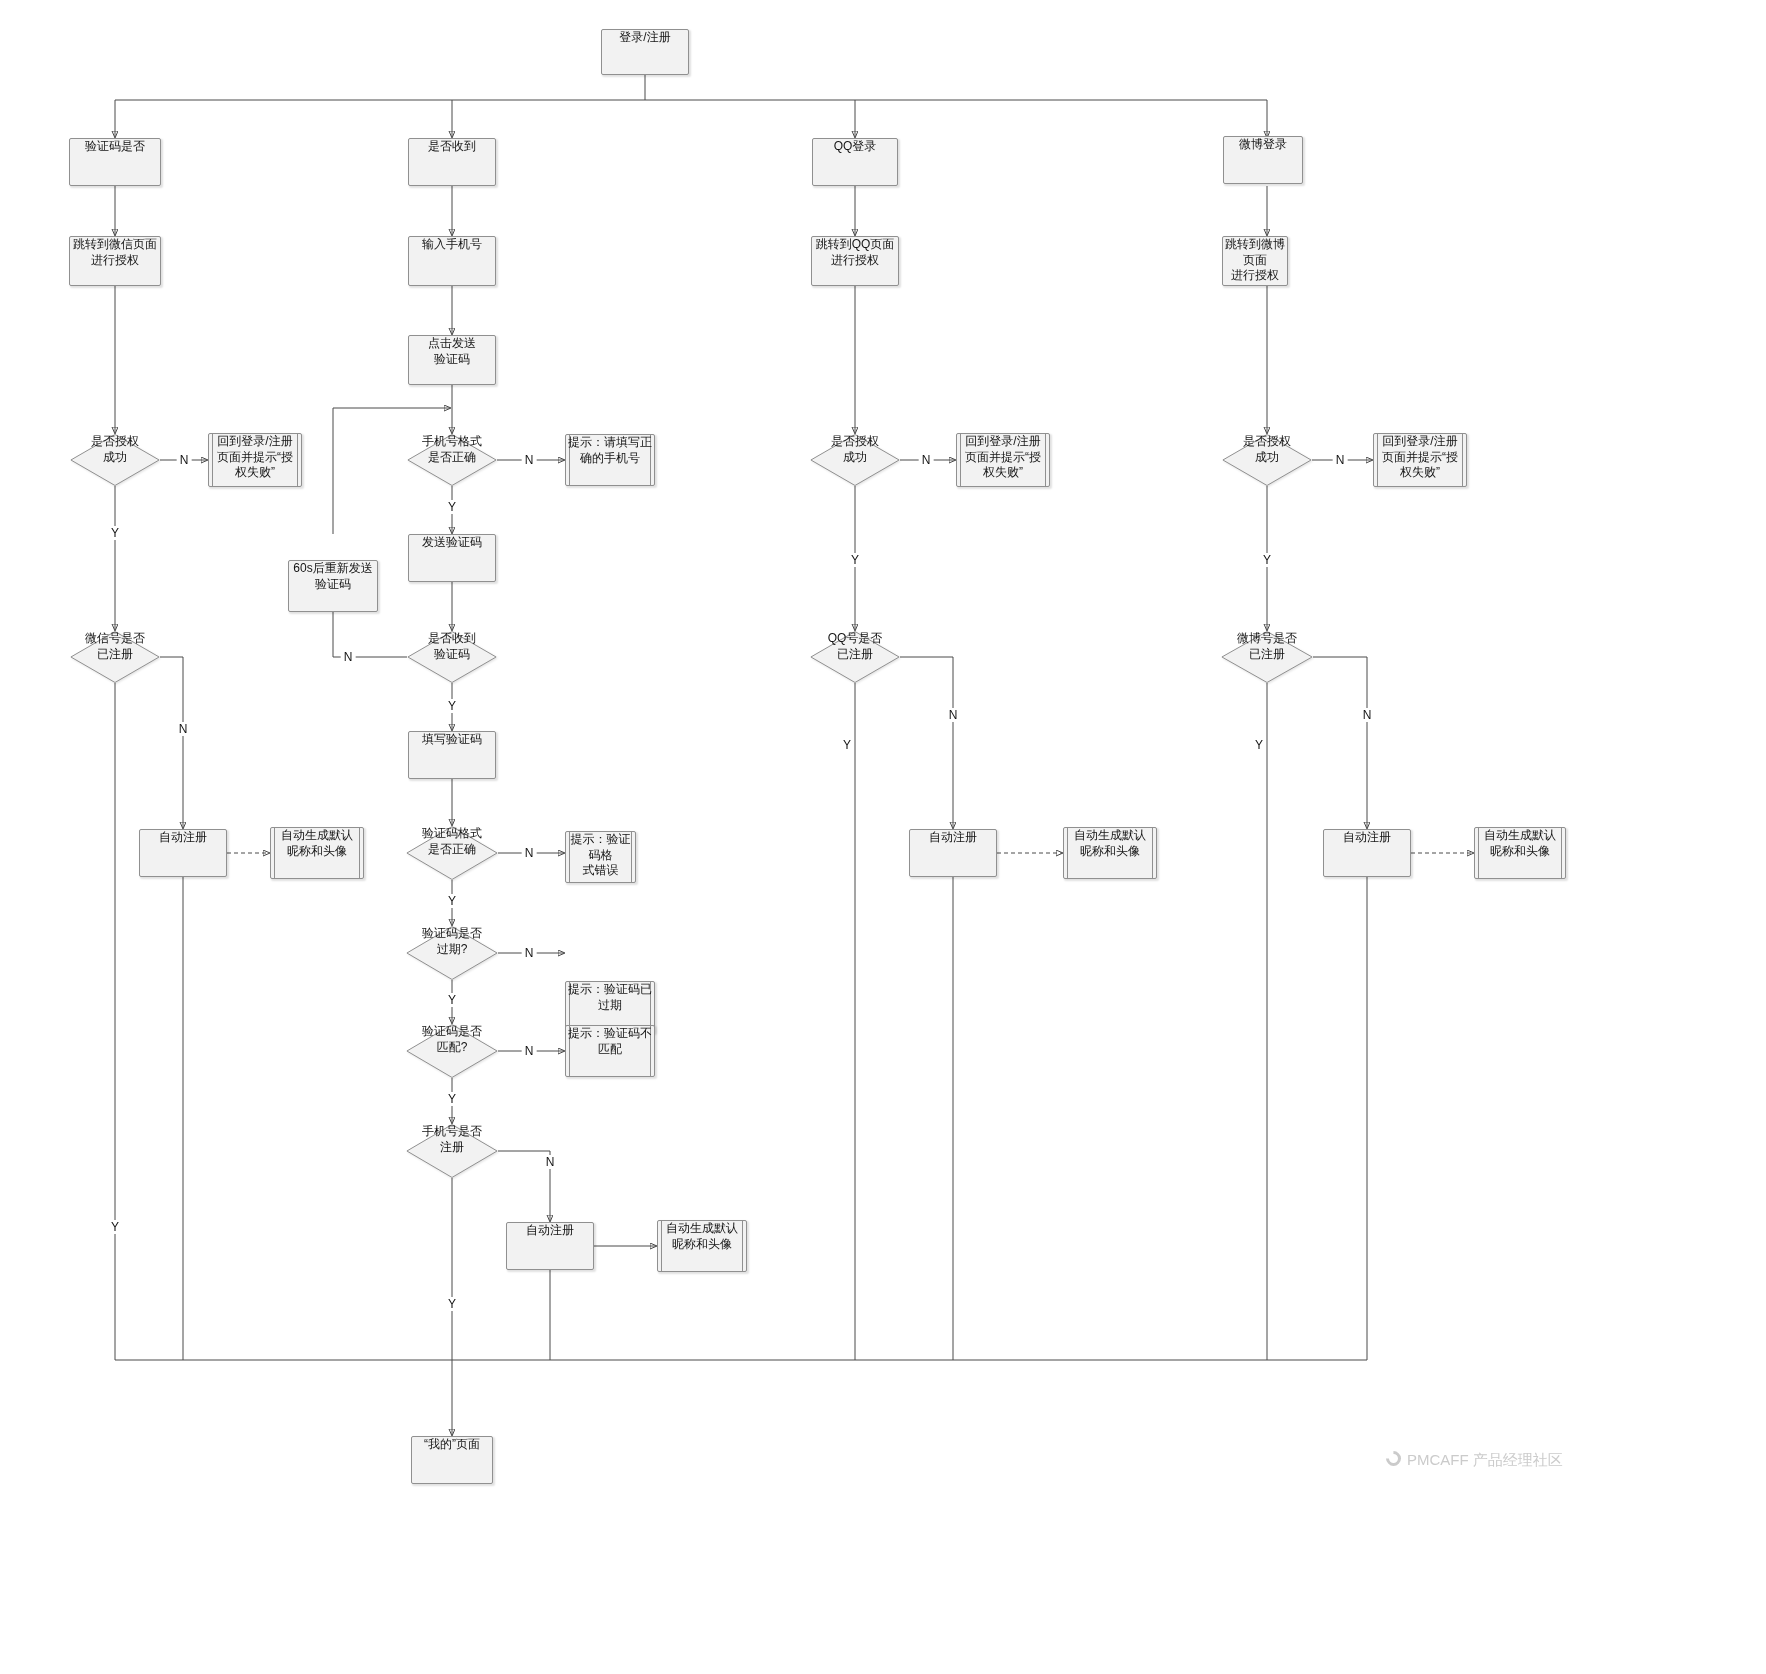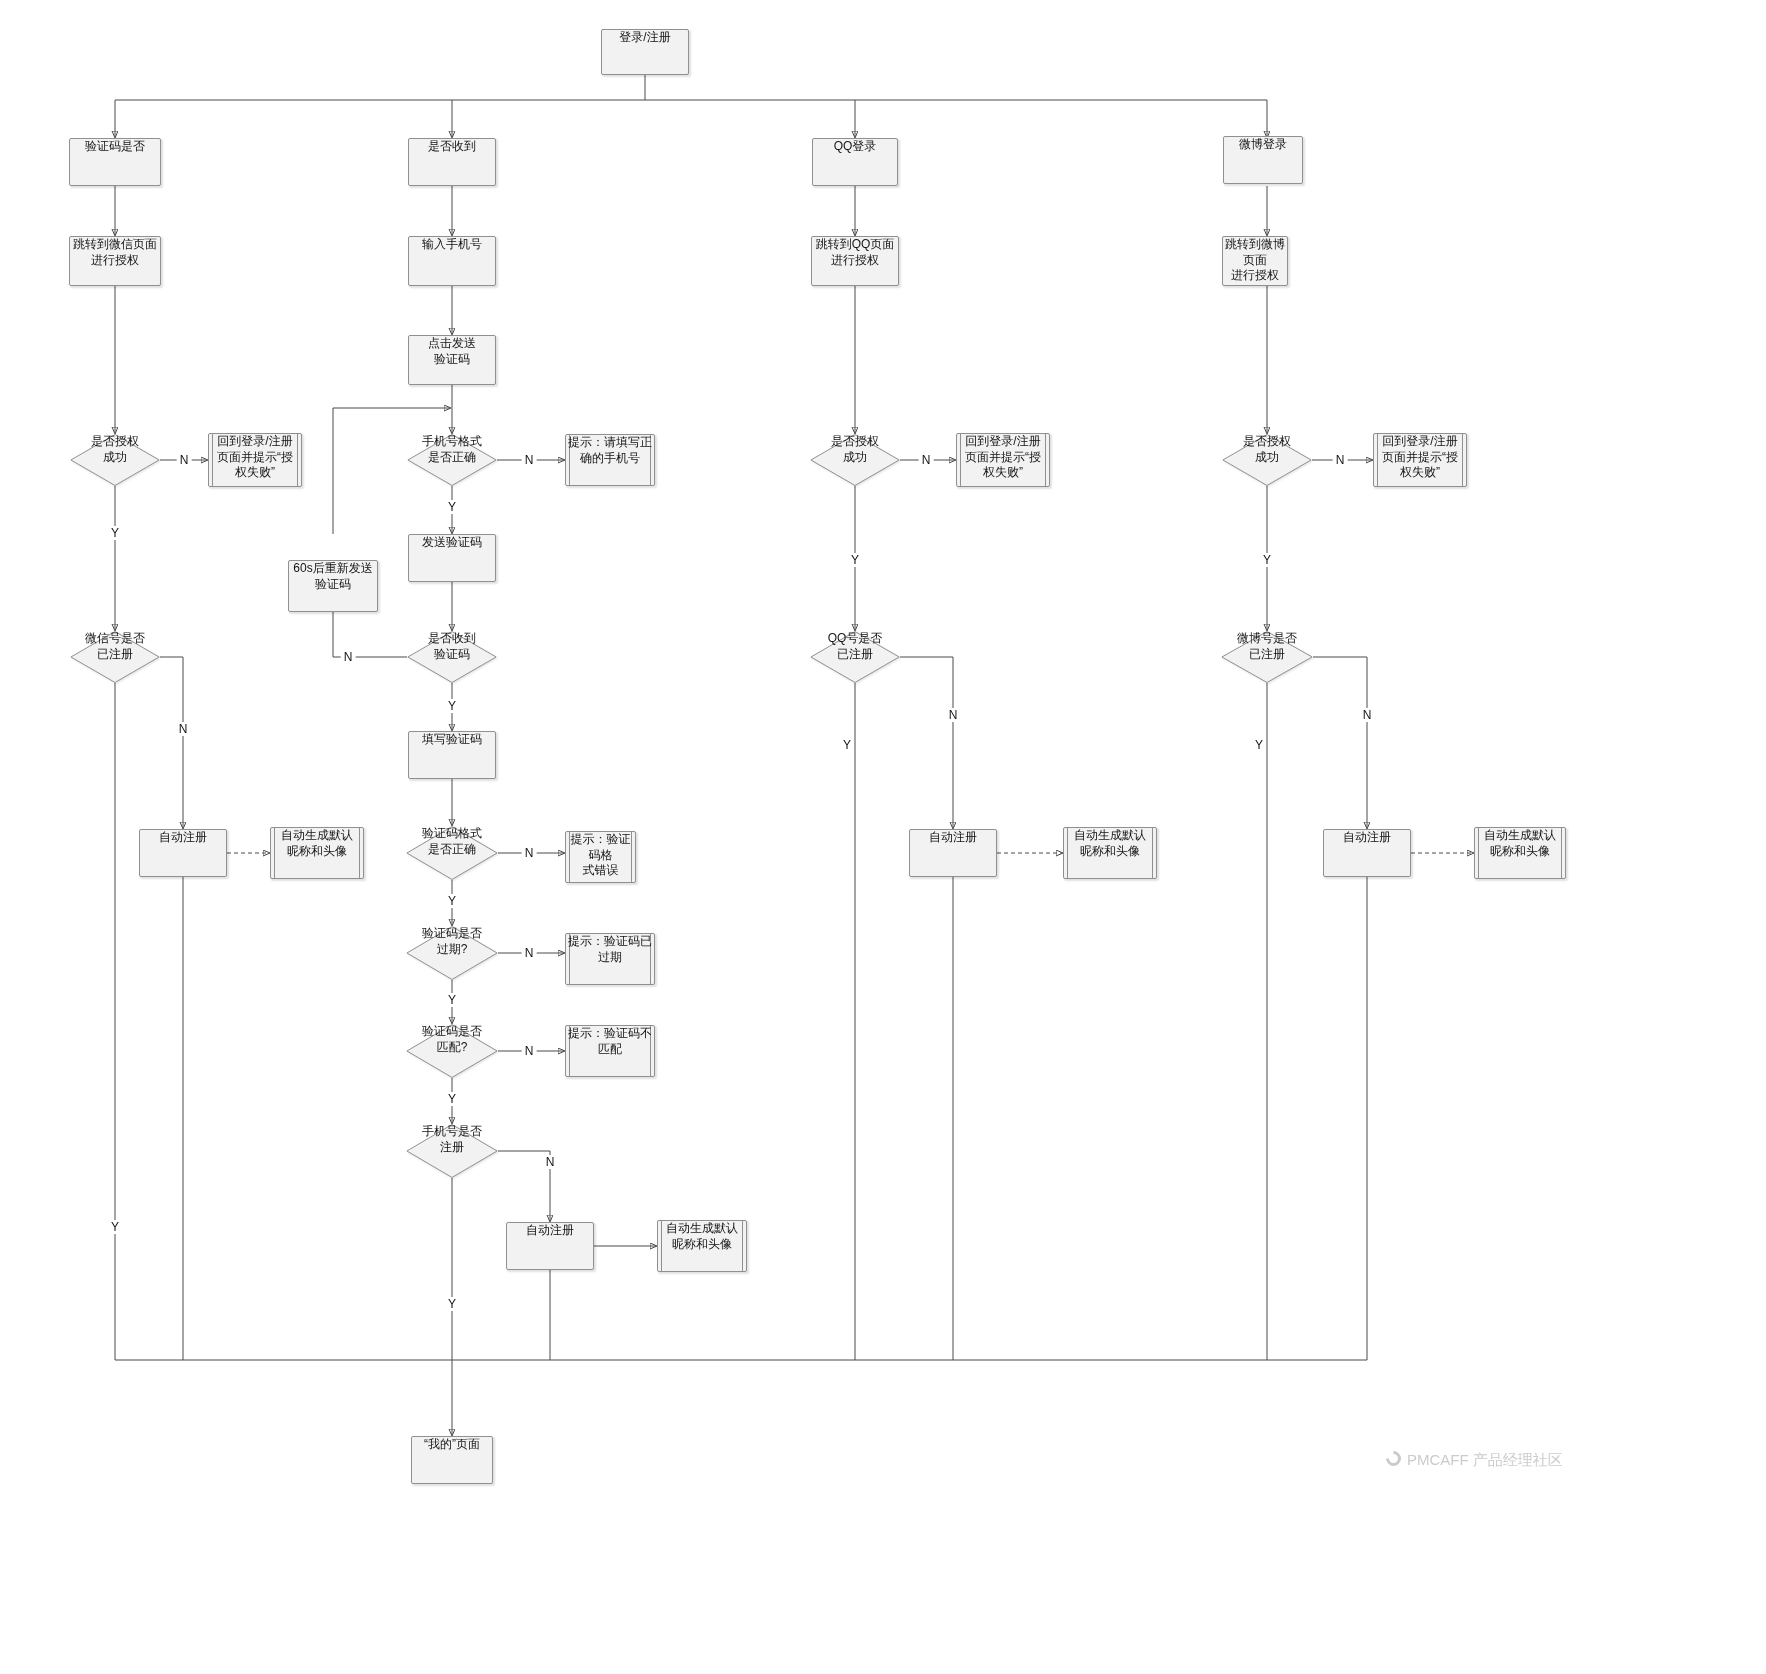--- a/index.html
+++ b/index.html
@@ -175,21 +175,21 @@
     <span class="lbl">提示：验证码格
 式错误</span>
   </div>
 <div class="node diamond" style="left:406px;top:926px;width:92px;height:54px">
     <svg class="shape" viewBox="0 0 100 100" preserveAspectRatio="none">
       <polygon points="50,1 99,50 50,99 1,50"></polygon>
     </svg>
     <span class="lbl">验证码是否
 过期?</span>
   </div>
-<div class="node note" style="left:565px;top:933px;width:90px;height:52px">
+<div class="node note" style="left:565px;top:981px;width:90px;height:52px">
     <span class="lbl">提示：验证码已
 过期</span>
   </div>
 <div class="node diamond" style="left:406px;top:1024px;width:92px;height:54px">
     <svg class="shape" viewBox="0 0 100 100" preserveAspectRatio="none">
       <polygon points="50,1 99,50 50,99 1,50"></polygon>
     </svg>
     <span class="lbl">验证码是否
 匹配?</span>
   </div>

